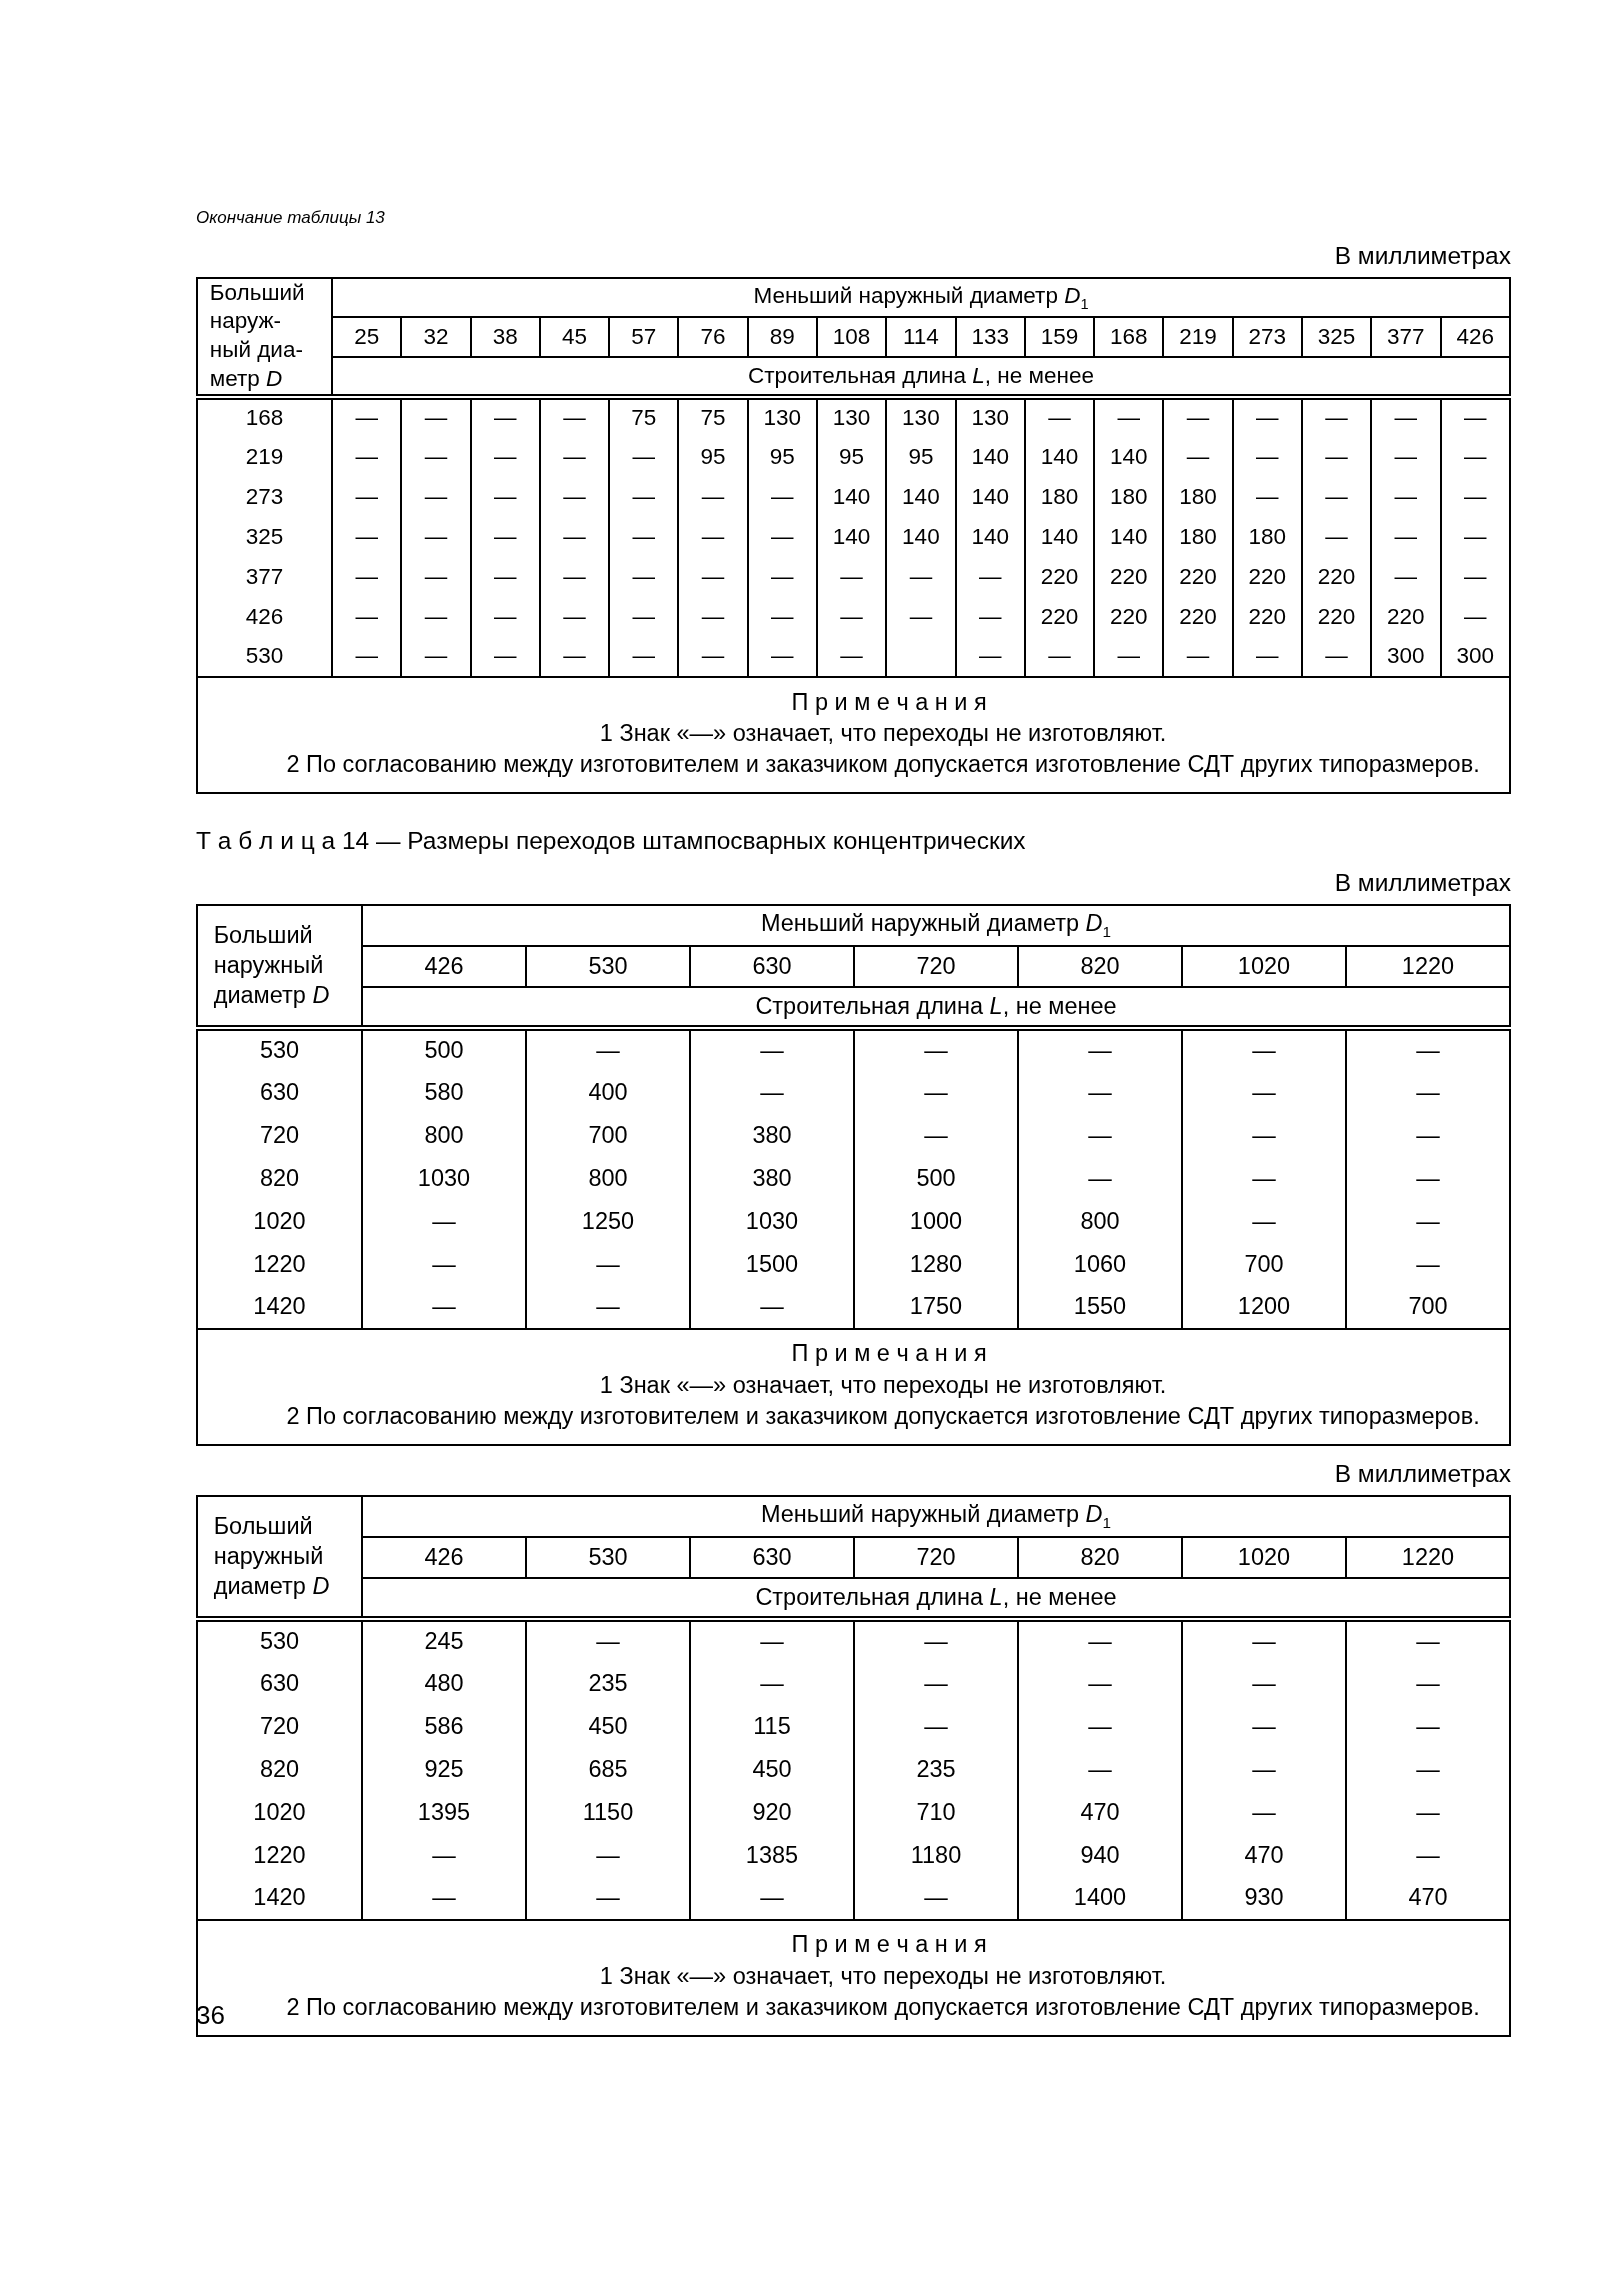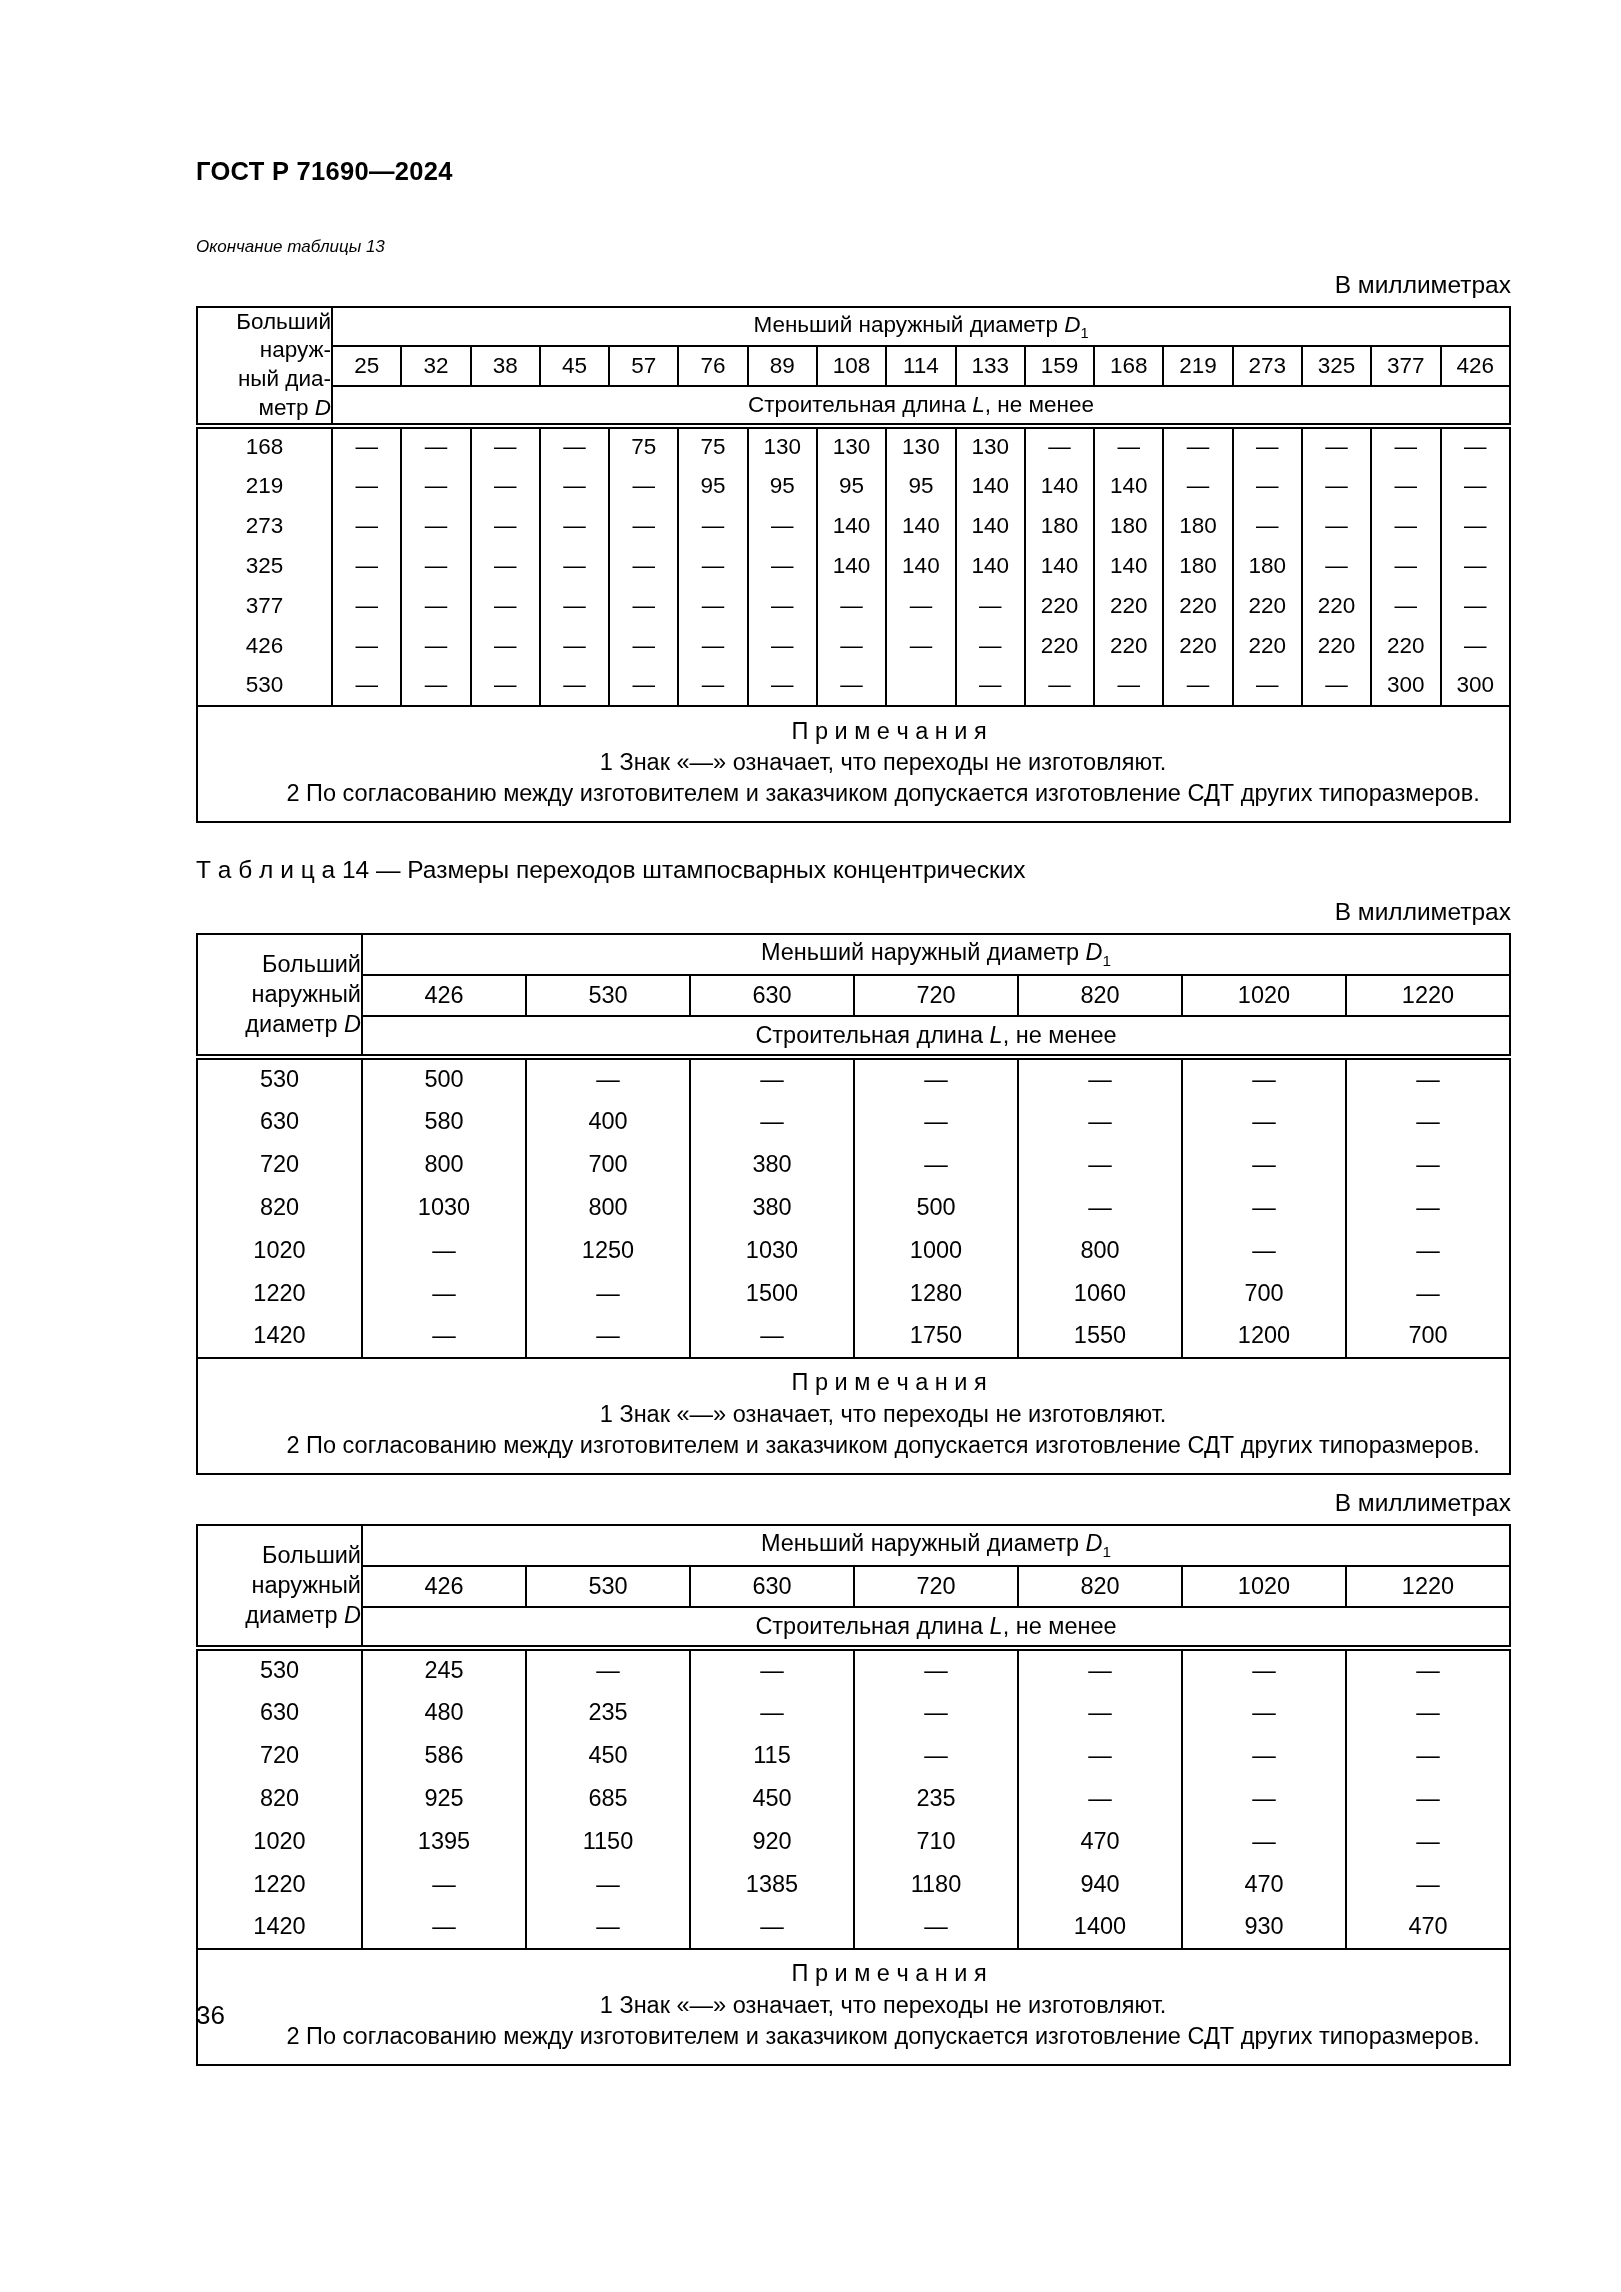--- a/index.html
+++ b/index.html
@@ -22,21 +22,21 @@
 
   table.gost {
     border-collapse: collapse;
     table-layout: fixed;
     width: 100%;
     border: 2.9px solid #000;
   }
   .gost td { text-align: center; vertical-align: middle; font-size: 23.5px; }
   .gost thead td { border: 2px solid #000; height: 41px; }
   .gost td.corner {
-    text-align: right; padding-left: 15.7px;
+    text-align: left; padding-left: 15.7px;
     border-bottom: 6.9px double #000;
     line-height: 1.28;
   }
   .gost .pre-line { white-space: pre-line; }
   .gost td.subh { border-bottom: 6.9px double #000; }
   .gost tbody.data td {
     border-left: 2px solid #000;
     border-right: 2px solid #000;
     border-top: none; border-bottom: none;
     height: 43px;
@@ -58,21 +58,20 @@
   i { font-style: italic; }
   sub { font-size: 0.65em; }
 
   .pagenum { position: absolute; left: 196px; top: 2000px; font-size: 26px; }
 </style>
 </head>
 <body>
 
 <div class="content">
 
-  <div class="doc-header">ГОСТ Р 71690—2024</div>
 
   <span class="t13-caption">Окончание таблицы 13</span>
 
   <div class="units">В миллиметрах</div>
 
   <table class="gost" id="table13">
     <thead>
       <tr>
         <td class="corner" rowspan="3"><span class="pre-line">Больший
 наруж-

